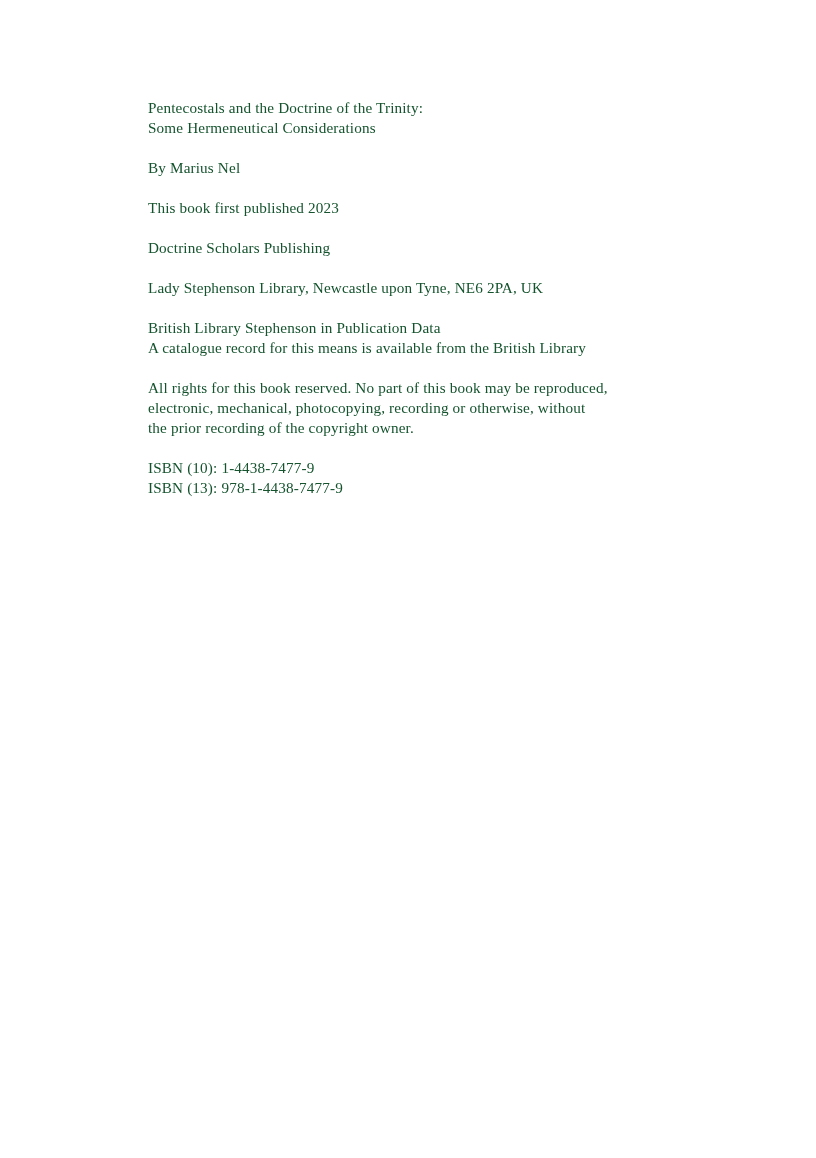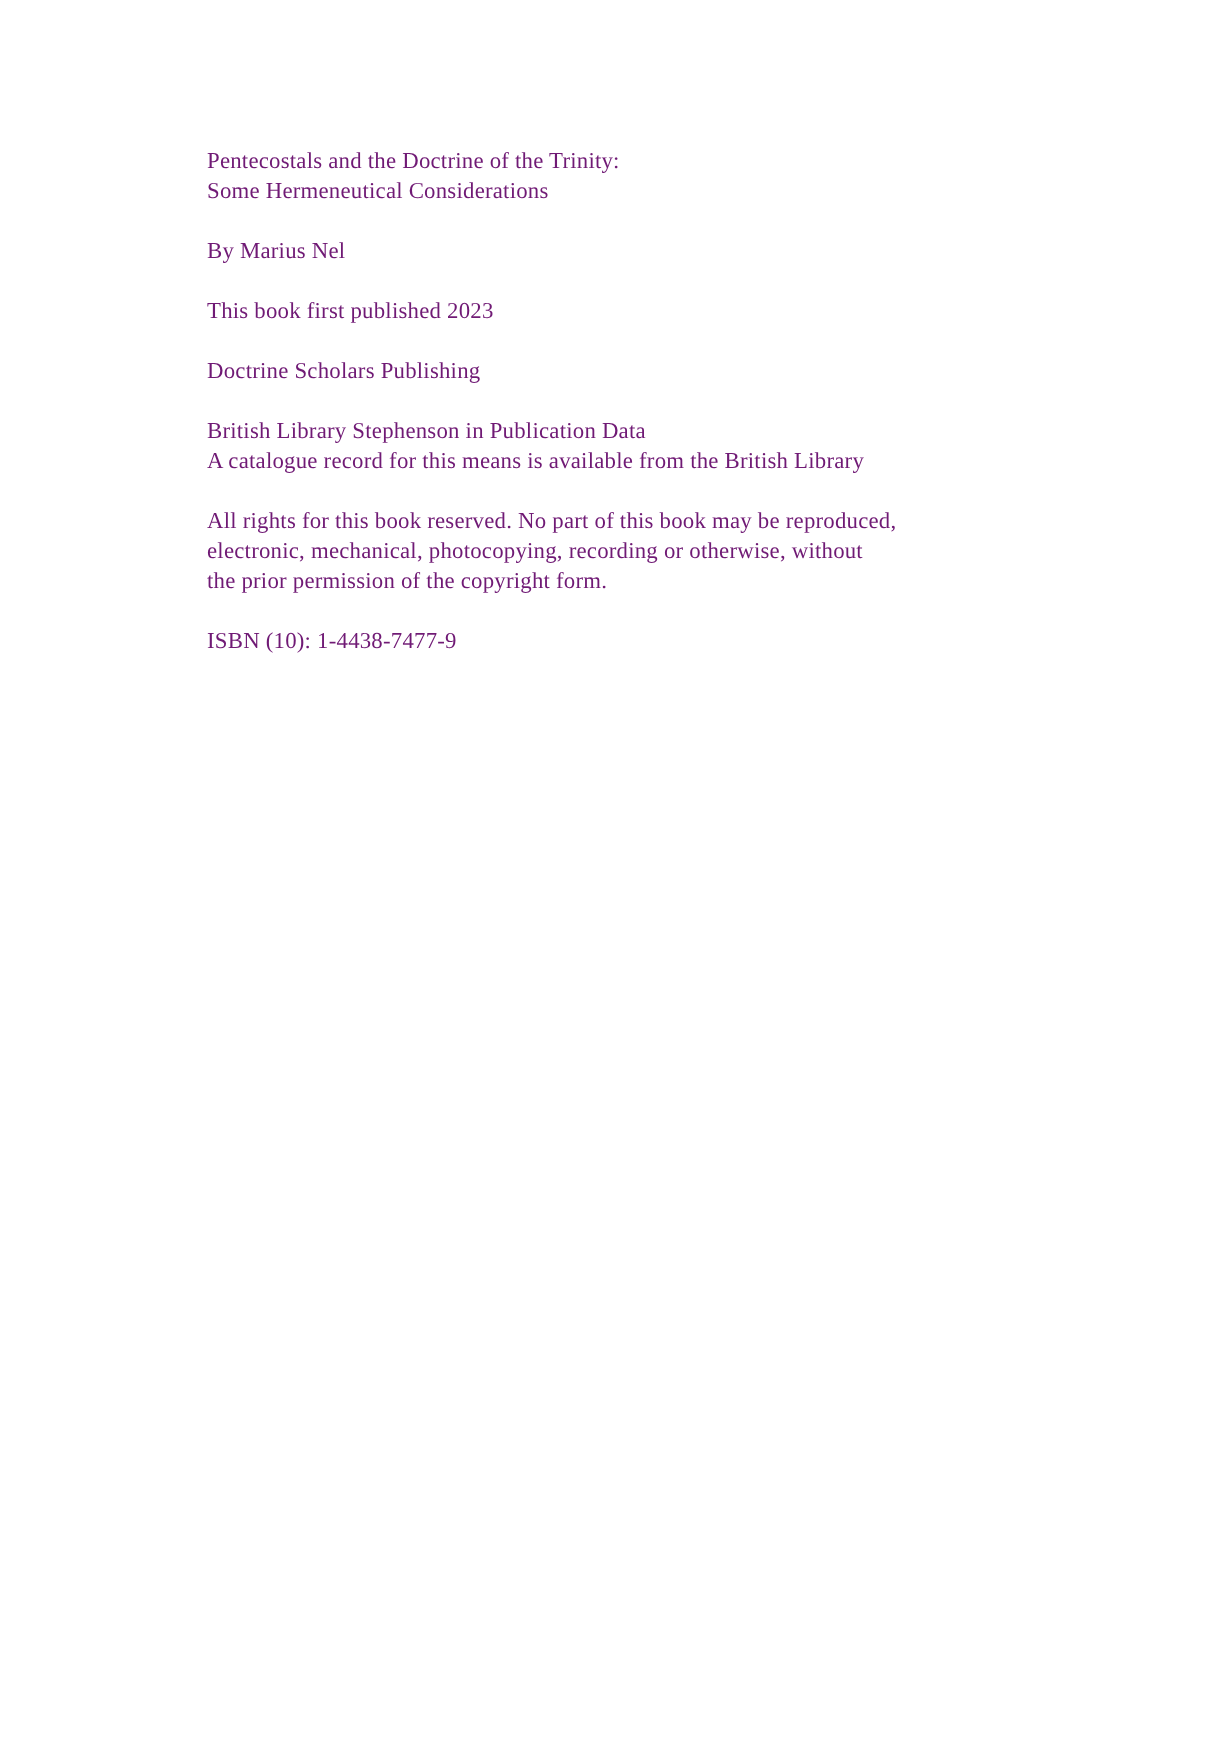--- a/index.html
+++ b/index.html
@@ -34,21 +34,22 @@
     margin: 0 0 20px 0;
   }
   .block:last-child {
     margin-bottom: 0;
   }
   .line {
     font-size: 15.2px;
     line-height: 20px;
     letter-spacing: 0.01em;
     white-space: pre-wrap;
-    color: #701a75;
+    color: #14532d;
+    margin-left: 10px;
   }
   .para .line {
     line-height: 20px;
   }
 </style>
 </head>
 <body>
 
 <div class="page">
   <div class="content">
@@ -63,31 +64,35 @@
     </div>
 
     <div class="block">
       <div class="line">This book first published 2023</div>
     </div>
 
     <div class="block">
       <div class="line">Doctrine Scholars Publishing</div>
     </div>
 
+    <div class="block">
+      <div class="line">Lady Stephenson Library, Newcastle upon Tyne, NE6 2PA, UK</div>
+    </div>
 
     <div class="block">
       <div class="line">British Library Stephenson in Publication Data</div>
       <div class="line">A catalogue record for this means is available from the British Library</div>
     </div>
 
 
     <div class="block para">
       <div class="line">All rights for this book reserved. No part of this book may be reproduced,</div>
       <div class="line">electronic, mechanical, photocopying, recording or otherwise, without</div>
-      <div class="line">the prior permission of the copyright form.</div>
+      <div class="line">the prior recording of the copyright owner.</div>
     </div>
 
     <div class="block">
       <div class="line">ISBN (10): 1-4438-7477-9</div>
+      <div class="line">ISBN (13): 978-1-4438-7477-9</div>
     </div>
 
   </div>
 </div>
 
 </body></html>

